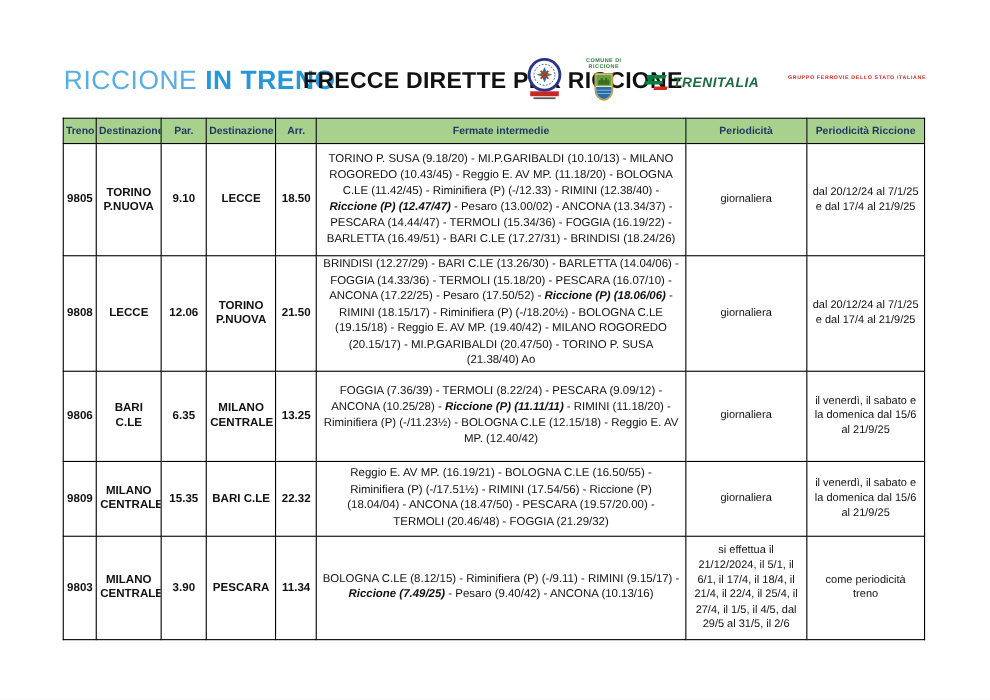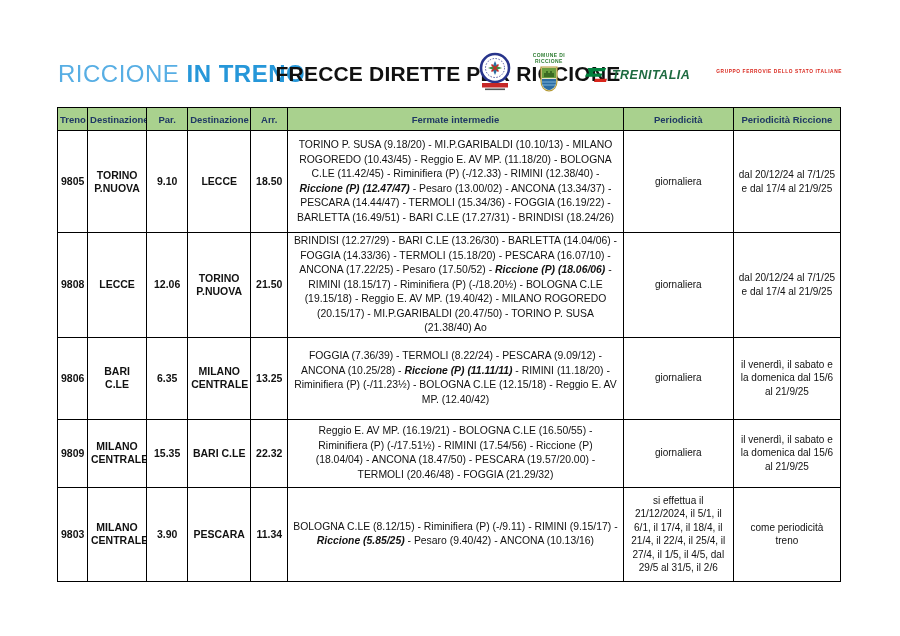--- a/index.html
+++ b/index.html
@@ -147,20 +147,20 @@
           <td class="c-ferm"><span>Reggio E. AV MP. (16.19/21) - BOLOGNA C.LE (16.50/55) - Riminifiera (P) (-/17.51½) - RIMINI (17.54/56) - Riccione (P) (18.04/04) - ANCONA (18.47/50) - PESCARA (19.57/20.00) - TERMOLI (20.46/48) - FOGGIA (21.29/32)</span></td>
           <td class="c-per">giornaliera</td>
           <td class="c-perr">il venerdì, il sabato e la domenica dal 15/6 al 21/9/25</td>
         </tr>
         <tr>
           <td class="b c-treno">9803</td>
           <td class="b c-prov">MILANO CENTRALE</td>
           <td class="b c-par">3.90</td>
           <td class="b c-dest">PESCARA</td>
           <td class="b c-arr">11.34</td>
-          <td class="c-ferm"><span>BOLOGNA C.LE (8.12/15) - Riminifiera (P) (-/9.11) - RIMINI (9.15/17) - </span><span class="seg-bold">Riccione (5.85/25)</span><span> - Pesaro (9.40/42) - ANCONA (10.13/16)</span></td>
+          <td class="c-ferm"><span>BOLOGNA C.LE (8.12/15) - Riminifiera (P) (-/9.11) - RIMINI (9.15/17) - </span><span class="seg-bold">Riccione (7.49/25)</span><span> - Pesaro (9.40/42) - ANCONA (10.13/16)</span></td>
           <td class="c-per">si effettua il 21/12/2024, il 5/1, il 6/1, il 17/4, il 18/4, il 21/4, il 22/4, il 25/4, il 27/4, il 1/5, il 4/5, dal 29/5 al 31/5, il 2/6</td>
           <td class="c-perr">come periodicità treno</td>
         </tr>
       </tbody>
   </table>
 
 </div>
 
 </body></html>

